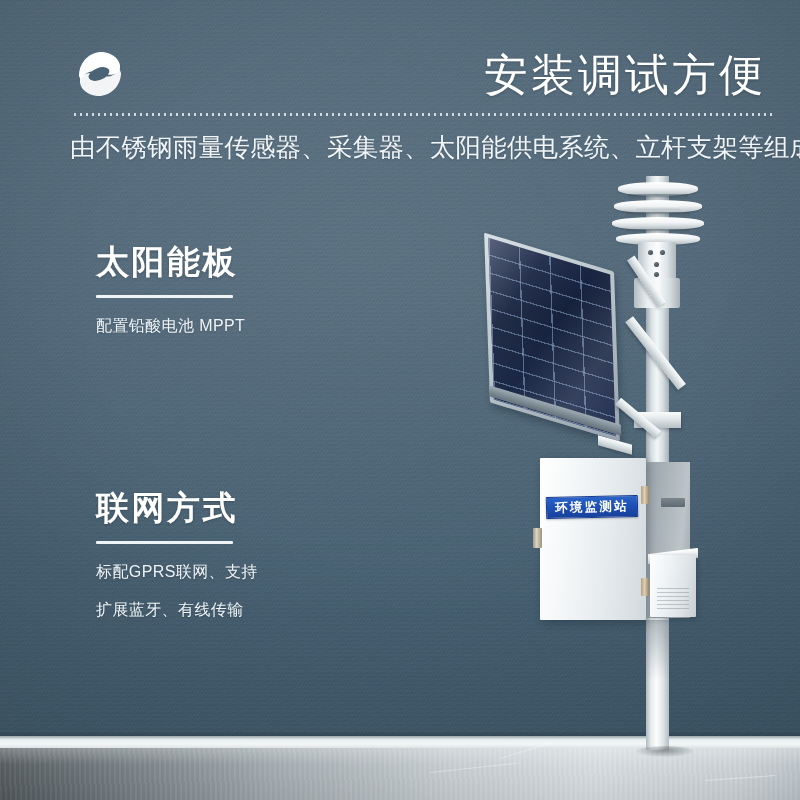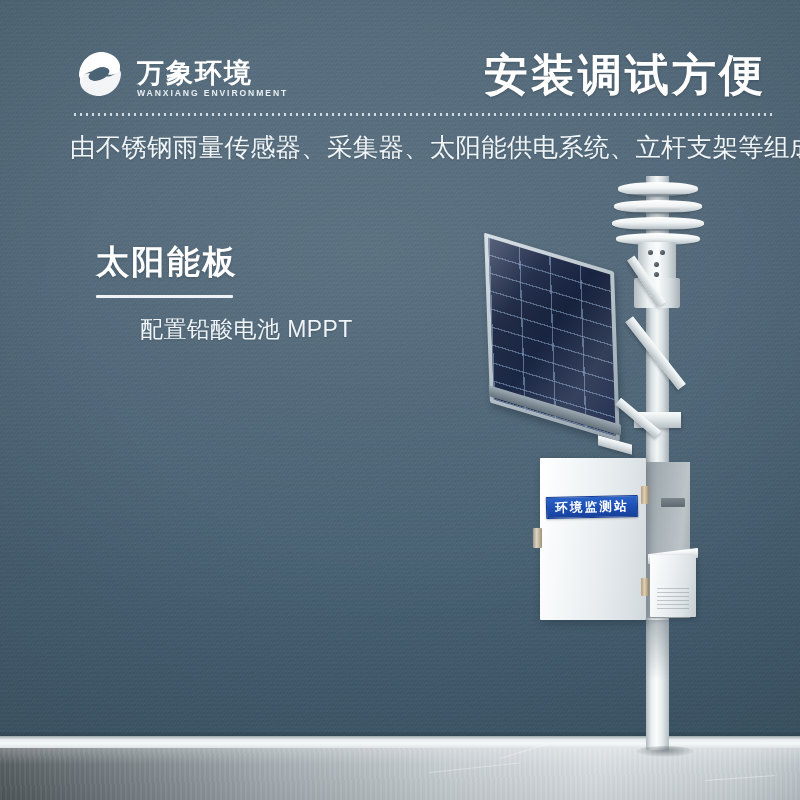--- a/index.html
+++ b/index.html
@@ -103,21 +103,21 @@
     color: #e8eef2;
     letter-spacing: 1.9px;
     line-height: 1.5;
     white-space: nowrap;
   }
 
   .header-title {
     position: absolute;
     left: 484px; top: 48px;
     font-size: 44px;
-    font-weight: 700;
+    font-weight: 400;
     color: #ffffff;
     letter-spacing: 3px;
     line-height: 1.22;
     white-space: nowrap;
     text-shadow: 0 1px 3px rgba(0,0,0,0.22);
   }
 
   .dotted-rule {
     position: absolute;
     left: 72px; top: 113px;
@@ -152,29 +152,28 @@
     white-space: nowrap;
     text-shadow: 0 1px 3px rgba(0,0,0,0.22);
   }
   .feature-rule {
     width: 137px; height: 3px;
     background: #eef3f6;
     margin: 13px 0 20px 0;
     border-radius: 1px;
   }
   .feature-line {
-    font-size: 23px;
+    font-size: 16px;
     font-weight: 400;
     color: #eef4f7;
     letter-spacing: 0.4px;
     line-height: 1.0;
     white-space: nowrap;
     margin-bottom: 22px;
     text-shadow: 0 1px 2px rgba(0,0,0,0.18);
-    margin-left: 44px;
   }
   .feature-line:last-child { margin-bottom: 0; }
 
   
   .equipment {
     position: absolute;
     left: 0; top: 0;
     width: 800px; height: 800px;
     pointer-events: none;
   }
@@ -445,32 +444,34 @@
   </div>
 
   <div class="logo-block">
     <div class="logo-mark">
       <svg viewBox="0 0 56 56" width="56" height="56" aria-hidden="true">
         <path d="M7 30 C7 15 19 5 31 6 C42 7 49 15 48 22 C47 28 40 30 33 28 C26 26 20 24 15 27 C11 29 9 33 10 37 Z" fill="#ffffff"></path>
         <path d="M49 27 C49 41 37 51 25 50 C14 49 7 41 8 34 C9 28 16 26 23 28 C30 30 36 32 41 29 C45 27 47 23 46 19 Z" fill="#ffffff" opacity="0.93"></path>
         <ellipse cx="27" cy="28" rx="11" ry="6" fill="#4a6375" transform="rotate(-22 27 28)"></ellipse>
       </svg>
     </div>
-    <div class="logo-wordmark">
-      <div class="logo-cn">万象环境</div>
-      <div class="logo-en">WANXIANG ENVIRONMENT</div>
-    </div>
   </div>
 
   <div class="header-title">安装调试方便</div>
 
   <div class="dotted-rule"></div>
 
   <div class="subtitle">由不锈钢雨量传感器、采集器、太阳能供电系统、立杆支架等组成</div>
 
   <div class="feature" style="top:241px;">
     <div class="feature-heading">太阳能板</div>
     <div class="feature-rule"></div>
     <div class="feature-line">配置铅酸电池 MPPT</div>
   </div>
 
+  <div class="feature" style="top:487px;">
+    <div class="feature-heading">联网方式</div>
+    <div class="feature-rule"></div>
+    <div class="feature-line">标配GPRS联网、支持</div>
+    <div class="feature-line">扩展蓝牙、有线传输</div>
+  </div>
 
 </div>
 
 </body></html>

